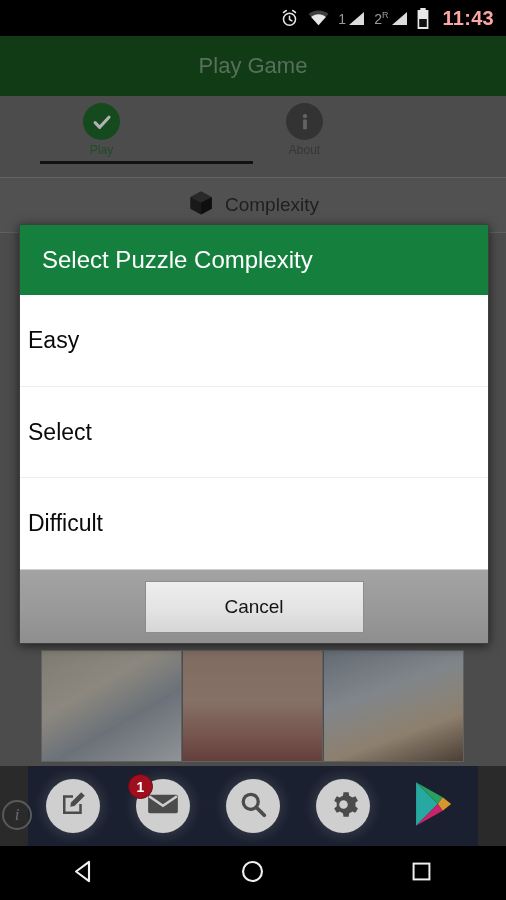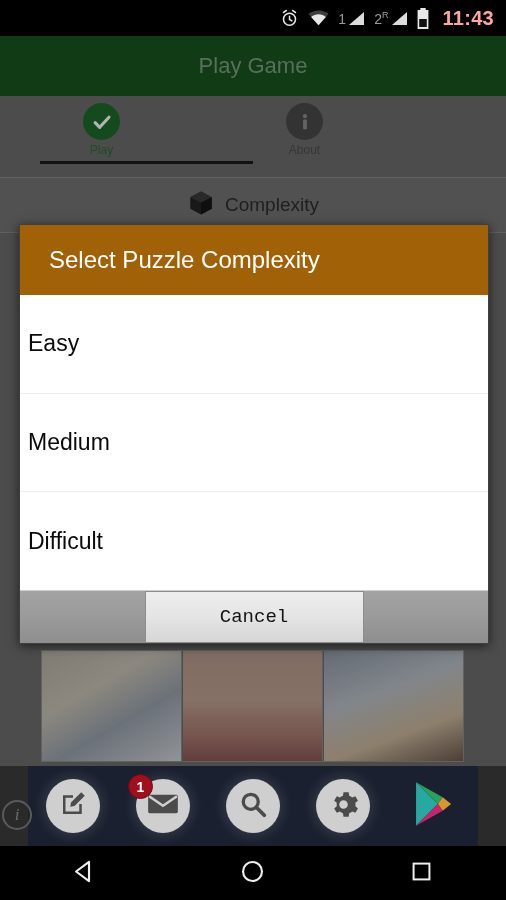--- a/index.html
+++ b/index.html
@@ -84,36 +84,35 @@
   
   #scrim { position:absolute; top:36px; left:0; width:506px; height:810px; background:rgba(0,0,0,0.30); }
 
   
   #dialog {
     position:absolute; left:19px; top:224px; width:470px; height:420px;
     background:#fff; box-shadow:0 2px 10px rgba(0,0,0,.6);
     border:1px solid #404040; display:flex; flex-direction:column;
   }
   #dialog-title-bar {
-    height:70px; background:#a16207; display:flex; align-items:center; padding-left:29px;
+    height:70px; background:#15803d; display:flex; align-items:center; padding-left:22px;
   }
   #dialog-title { color:#fff; font-size:24px; }
   #dialog-list { flex:1; background:#fff; display:flex; flex-direction:column; }
   .dlg-item {
     flex:1; display:flex; align-items:center; padding-left:8px;
     font-size:23px; color:#0a0a0a; background:#fff;
     border-bottom:1px solid #ececec;
   }
   .dlg-item:last-child { border-bottom:none; }
   #dialog-buttons {
-    height:53px;
+    height:74px;
     background:linear-gradient(180deg,#a3a3a3 0%,#9a9a9a 50%,#8e8e8e 100%);
     display:flex; align-items:center; justify-content:center;
     border-top:1px solid #cfcfcf;
-    font-family:Liberation Mono, monospace;
   }
   #cancel-button {
     width:219px; height:52px;
     background:linear-gradient(180deg,#eeeeee 0%,#e3e3e3 55%,#d6d6d6 100%);
     border:1px solid #8d8d8d;
     display:flex; align-items:center; justify-content:center;
     font-size:19px; color:#141414; cursor:pointer;
   }
 
   
@@ -245,21 +244,21 @@
   </div>
 
   <div id="scrim"></div>
 
   <div id="dialog">
     <div id="dialog-title-bar">
       <span id="dialog-title">Select Puzzle Complexity</span>
     </div>
     <div id="dialog-list">
       <div class="dlg-item">Easy</div>
-      <div class="dlg-item">Medium</div>
+      <div class="dlg-item">Select</div>
       <div class="dlg-item">Difficult</div>
     </div>
     <div id="dialog-buttons">
       <div id="cancel-button">Cancel</div>
     </div>
   </div>
 
   <div id="dock">
     <div id="dock-side-l"></div>
     <div id="dock-side-r"></div>

